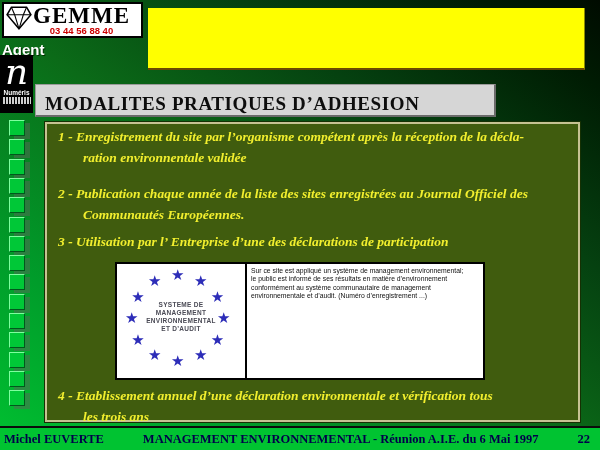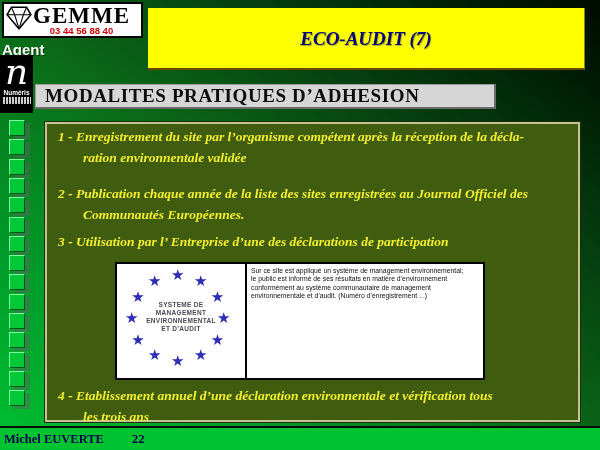--- a/index.html
+++ b/index.html
@@ -29,21 +29,21 @@
                    repeating-linear-gradient(to bottom,transparent 0 2px,#000 2px 3px);}
 
   
   .title-box{left:148px;top:8px;width:437px;height:62px;background:#ffff00;
              border-bottom:2px solid #6a4a00;border-right:1px solid #8a8a00;box-sizing:border-box;
              display:flex;flex-direction:column;align-items:center;justify-content:center;}
   .title-line{font-family:"Liberation Serif",serif;font-weight:bold;font-style:italic;
               font-size:19px;line-height:25px;color:#000080;text-shadow:1px 1px 0 rgba(120,120,0,0.55);}
 
   
-  .heading-box{left:35px;top:84px;width:461px;height:25px;background:#d6d6d6;
+  .heading-box{left:35px;top:84px;width:461px;height:33px;background:#d6d6d6;
                border:1px solid #9a9a9a;border-right:2px solid #6a6a6a;border-bottom:2px solid #6a6a6a;
                box-sizing:border-box;display:flex;align-items:flex-end;padding-left:9px;}
   .heading-text{font-family:"Liberation Serif",serif;font-weight:bold;font-size:19px;
                 color:#0d0d0d;letter-spacing:0.6px;white-space:nowrap;}
 
   
   .content-box{left:45px;top:122px;width:535px;height:300px;box-sizing:border-box;
                background:#405c0e;border:2px solid #c6c292;box-shadow:0 0 0 1px #163003;}
   .content-item{position:absolute;font-family:"Liberation Serif",serif;font-weight:bold;font-style:italic;
                 font-size:13.5px;line-height:21px;color:#f2ef2e;white-space:pre-line;
@@ -97,21 +97,20 @@
 
 <div class="abs agent">Agent</div>
 
 <div class="abs numeris-box">
   <span class="numeris-n">n</span>
   <span class="numeris-label">Numéris</span>
   <span class="numeris-smallprint"></span>
 </div>
 
 <div class="abs title-box">
-  <div class="title-line">ECO-AUDIT (7)</div>
 </div>
 
 <div class="abs heading-box">
   <span class="heading-text">MODALITES PRATIQUES D’ADHESION</span>
 </div>
 
 <div class="abs content-box"></div>
 
 <div class="content-item item-1">1 - Enregistrement du site par l’organisme compétent après la réception de la décla-
 ration environnentale validée</div>
@@ -134,20 +133,21 @@
   <div class="eu-right">
     <div class="eu-right-line">Sur ce site est appliqué un système de management environnemental;</div>
     <div class="eu-right-line">le public est informé de ses résultats en matière d’environnement</div>
     <div class="eu-right-line">conformément au système communautaire de management</div>
     <div class="eu-right-line">environnementale et d’audit. (Numéro d’enregistrement ...)</div>
   </div>
 </div>
 
 <div class="abs footer">
   <span class="footer-author">Michel EUVERTE</span>
+  <span class="footer-center">MANAGEMENT ENVIRONNEMENTAL - Réunion A.I.E. du 6 Mai 1997</span>
   <span class="footer-page">22</span>
 </div>
 
 <div class="film-sq" style="top: 120px;"></div>
 <div class="film-sq" style="top: 139px;"></div>
 <div class="film-sq" style="top: 159px;"></div>
 <div class="film-sq" style="top: 178px;"></div>
 <div class="film-sq" style="top: 197px;"></div>
 <div class="film-sq" style="top: 217px;"></div>
 <div class="film-sq" style="top: 236px;"></div>

